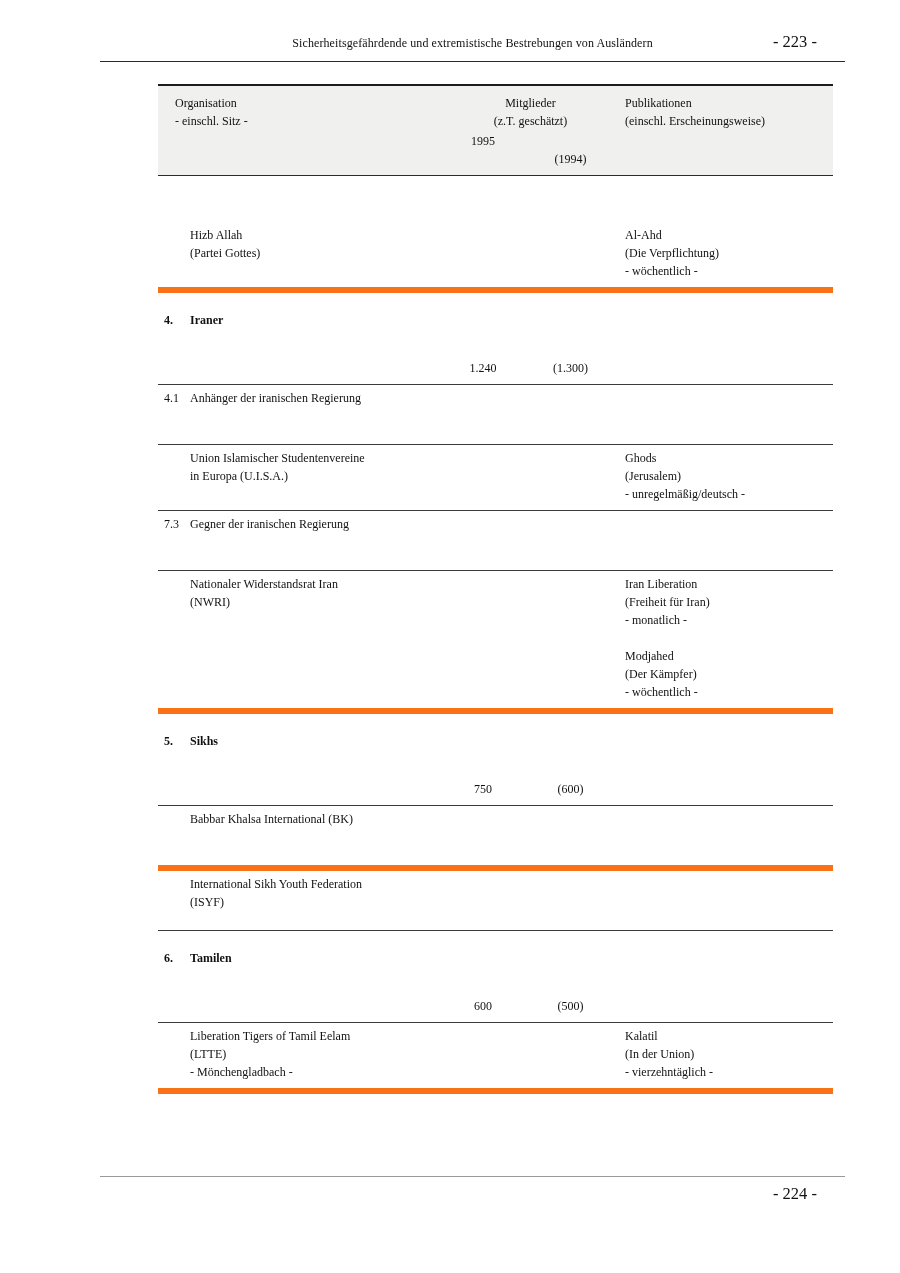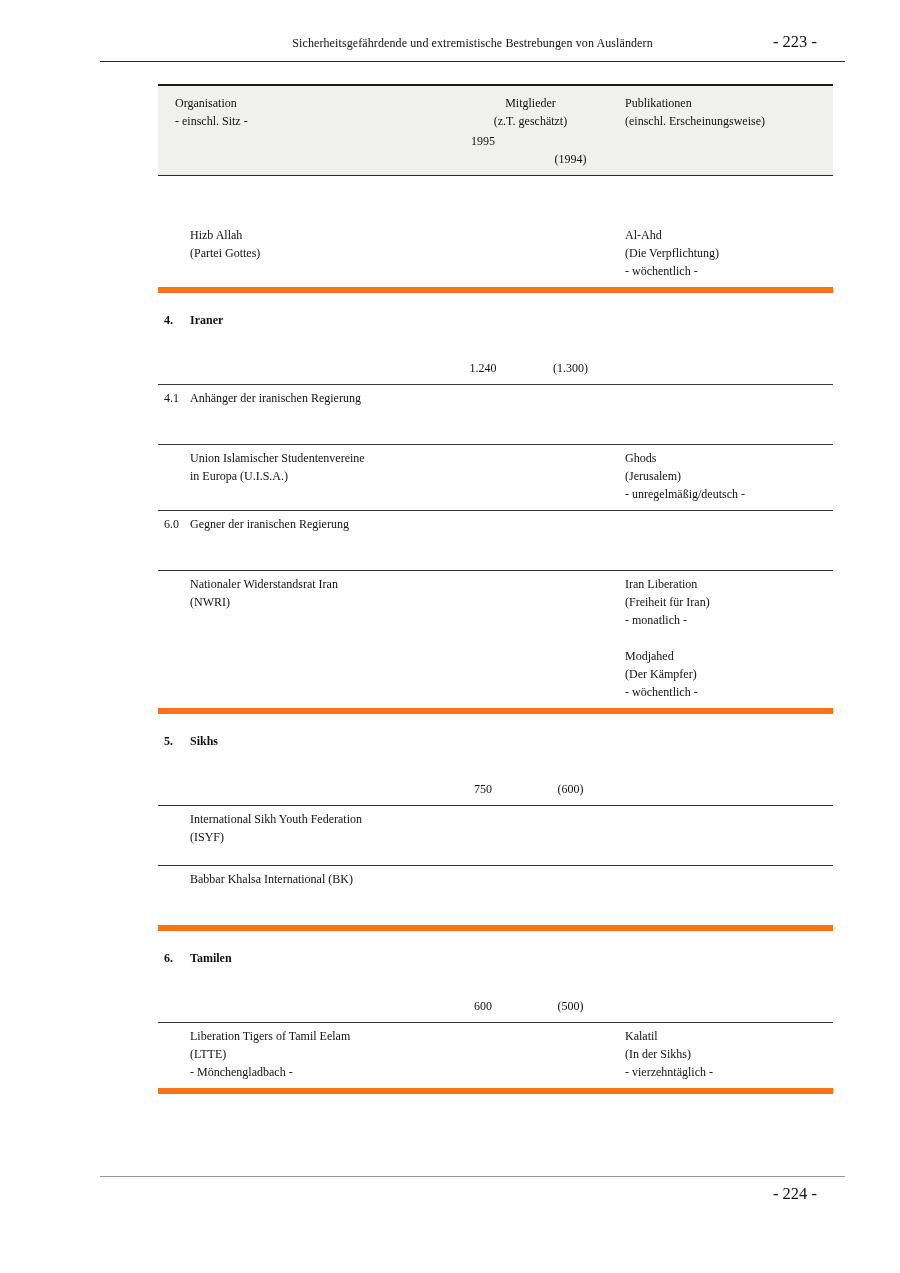--- a/index.html
+++ b/index.html
@@ -98,21 +98,21 @@
     <div class="c-num"></div>
     <div class="c-org">Union Islamischer Studentenvereine
 in Europa (U.I.S.A.)</div>
     <div class="c-1995"></div>
     <div class="c-1994"></div>
     <div class="c-pub">Ghods
 (Jerusalem)
 - unregelmäßig/deutsch -</div>
   </div>
         <div class="t-row kind-subsection">
-    <div class="c-num">6.0</div>
+    <div class="c-num">7.3</div>
     <div class="c-org">Gegner der iranischen Regierung</div>
     <div class="c-1995"></div>
     <div class="c-1994"></div>
     <div class="c-pub"></div>
   </div>
         <div class="t-row kind-org section-end">
     <div class="c-num"></div>
     <div class="c-org">Nationaler Widerstandsrat Iran
 (NWRI)</div>
     <div class="c-1995"></div>
@@ -125,51 +125,51 @@
 (Der Kämpfer)
 - wöchentlich -</div>
   </div>
         <div class="t-row kind-section gap-sm">
     <div class="c-num">5.</div>
     <div class="c-org">Sikhs</div>
     <div class="c-1995">750</div>
     <div class="c-1994">(600)</div>
     <div class="c-pub"></div>
   </div>
+        <div class="t-row kind-org section-end">
+    <div class="c-num"></div>
+    <div class="c-org">Babbar Khalsa International (BK)</div>
+    <div class="c-1995"></div>
+    <div class="c-1994"></div>
+    <div class="c-pub"></div>
+  </div>
         <div class="t-row kind-org">
     <div class="c-num"></div>
     <div class="c-org">International Sikh Youth Federation
 (ISYF)</div>
-    <div class="c-1995"></div>
-    <div class="c-1994"></div>
-    <div class="c-pub"></div>
-  </div>
-        <div class="t-row kind-org section-end">
-    <div class="c-num"></div>
-    <div class="c-org">Babbar Khalsa International (BK)</div>
     <div class="c-1995"></div>
     <div class="c-1994"></div>
     <div class="c-pub"></div>
   </div>
         <div class="t-row kind-section gap-sm">
     <div class="c-num">6.</div>
     <div class="c-org">Tamilen</div>
     <div class="c-1995">600</div>
     <div class="c-1994">(500)</div>
     <div class="c-pub"></div>
   </div>
         <div class="t-row kind-org section-end">
     <div class="c-num"></div>
     <div class="c-org">Liberation Tigers of Tamil Eelam
 (LTTE)
 - Mönchengladbach -</div>
     <div class="c-1995"></div>
     <div class="c-1994"></div>
     <div class="c-pub">Kalatil
-(In der Sikhs)
+(In der Union)
 - vierzehntäglich -</div>
   </div>
       </div>
   </section>
 
   <footer class="page-footer">
     <div class="page-number-bottom">- 224 -</div>
   </footer>
 
 </div>

